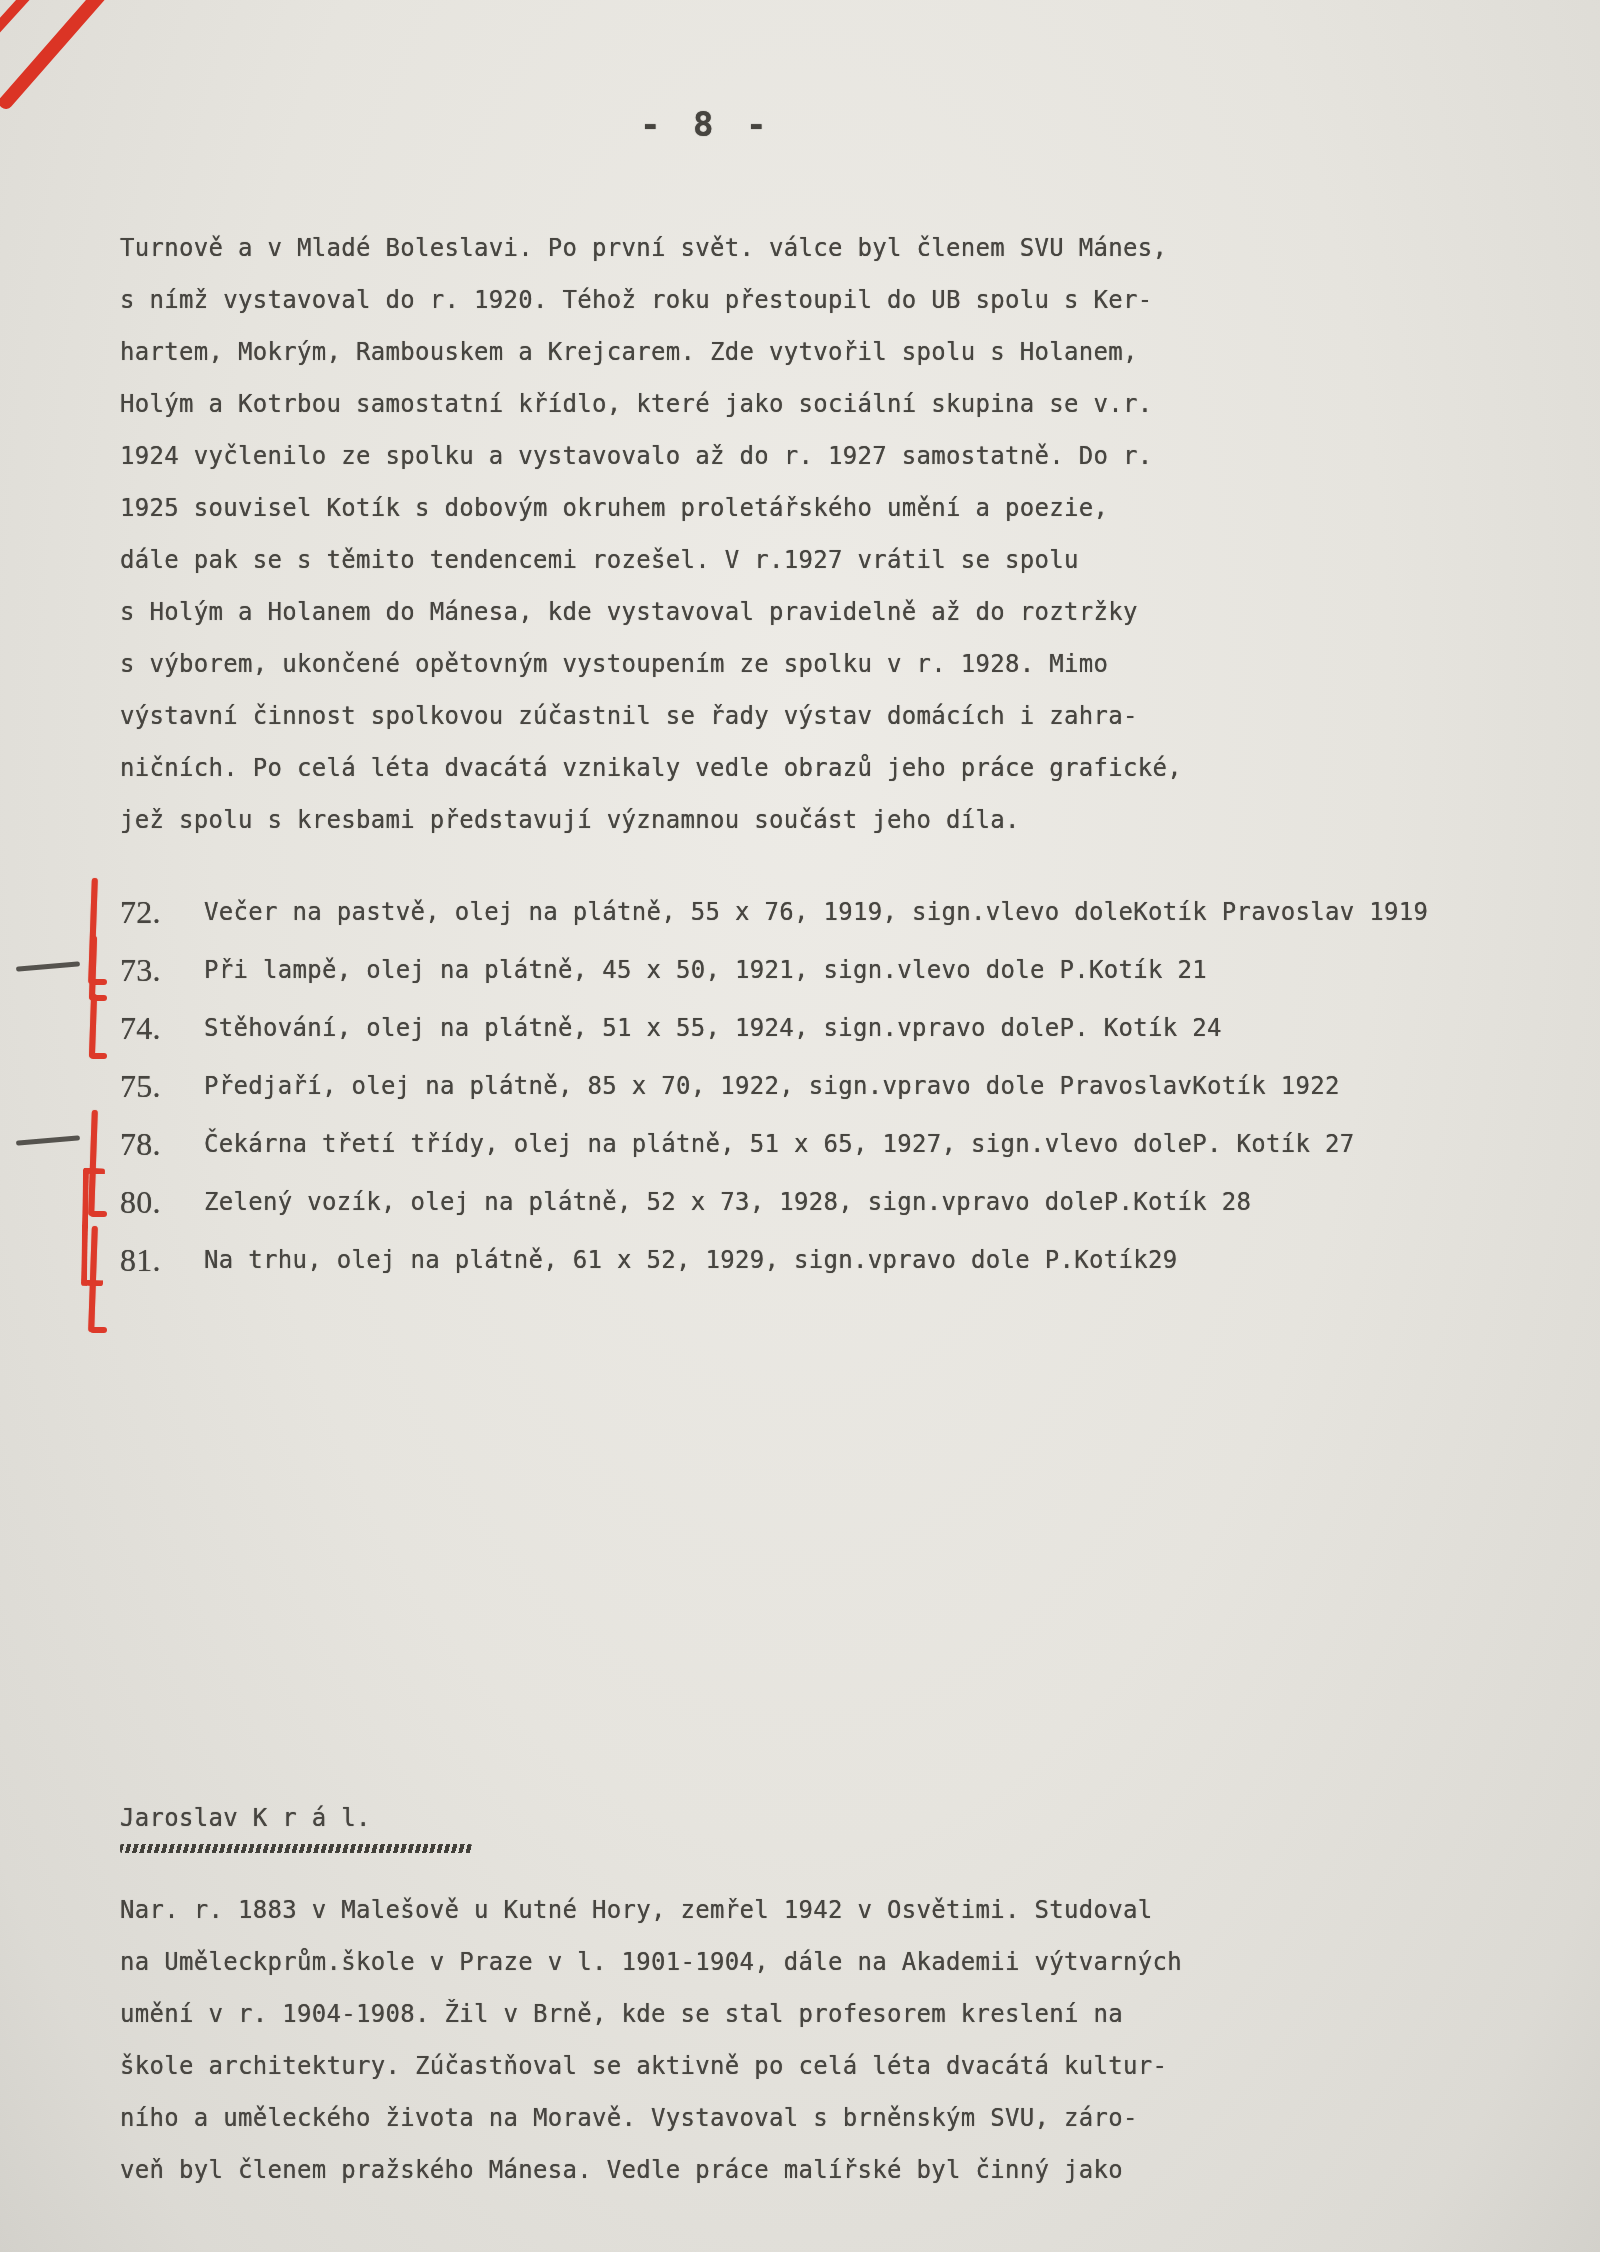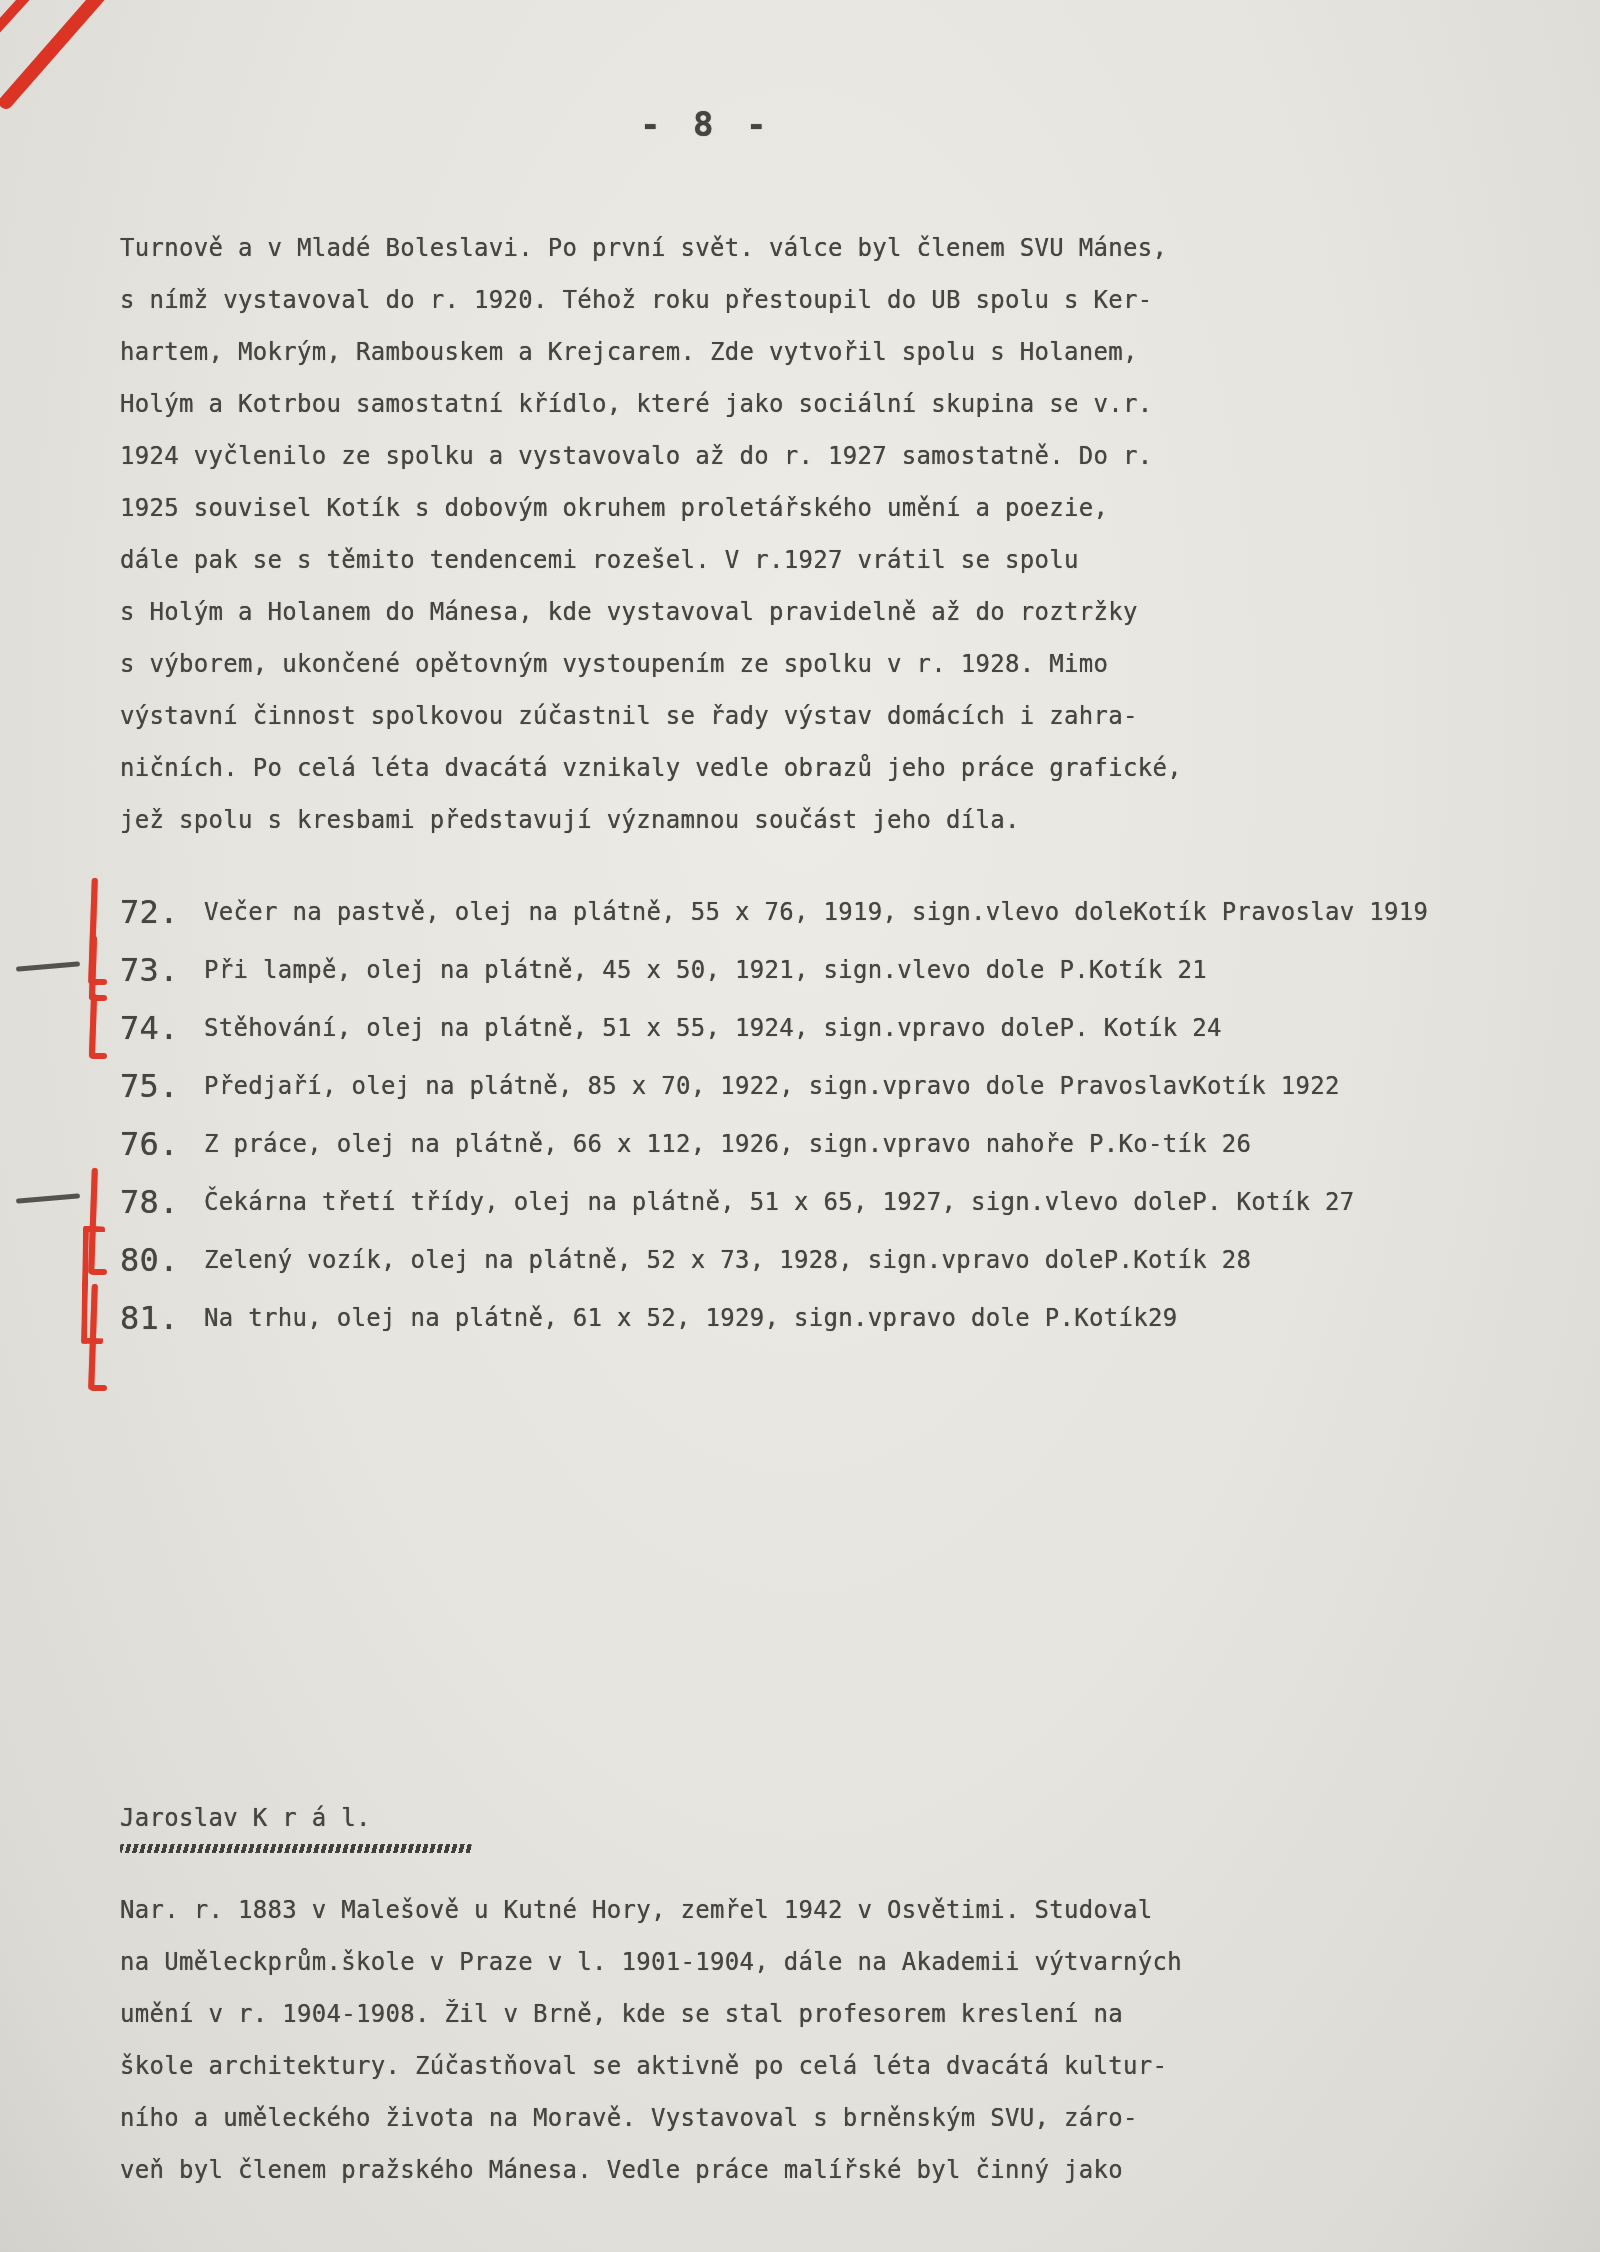--- a/index.html
+++ b/index.html
@@ -25,20 +25,21 @@
     font-size:34px;font-weight:bold;letter-spacing:6px;
     text-shadow:0 0 1px rgba(71,69,64,0.9);
   }
   .intro{position:absolute;top:222px;left:120px;width:1450px;}
   .catalog{position:absolute;top:886px;left:120px;width:1460px;}
   .entry{position:relative;display:flex;margin-bottom:6px;}
   .entry-num{
     flex:none;width:84px;
     font-size:32px;line-height:52px;letter-spacing:0.3px;
     text-shadow:0 0 0.7px rgba(71,69,64,0.85);
+    font-family:Liberation Serif, serif;
   }
   .entry-body{display:flex;flex-direction:row;text-align:center;}
   
   .red-mark{
     position:absolute;left:-38px;top:-8px;width:24px;height:64px;
     pointer-events:none;
   }
   .red-mark::before{
     content:'';position:absolute;left:8px;top:0;bottom:0;width:6px;
     background:#dd3a2a;border-radius:3px;transform:rotate(2deg);
@@ -147,28 +148,20 @@
 
       <div class="entry">
 
         <span class="entry-num">75.</span>
         <span class="entry-body">
           <span class="tline">Předjaří, olej na plátně, 85 x 70, 1922, sign.vpravo dole Pravoslav</span>
           <span class="tline">Kotík 1922</span>
         </span>
       </div>
 
-      <div class="entry">
-
-        <span class="entry-num">76.</span>
-        <span class="entry-body">
-          <span class="tline">Z práce, olej na plátně, 66 x 112, 1926, sign.vpravo nahoře P.Ko-</span>
-          <span class="tline">tík 26</span>
-        </span>
-      </div>
 
       <div class="entry">
         <span class="red-mark l tall"></span>
         <span class="pencil-dash"></span>
         <span class="entry-num">78.</span>
         <span class="entry-body">
           <span class="tline">Čekárna třetí třídy, olej na plátně, 51 x 65, 1927, sign.vlevo dole</span>
           <span class="tline">P. Kotík 27</span>
         </span>
       </div>

